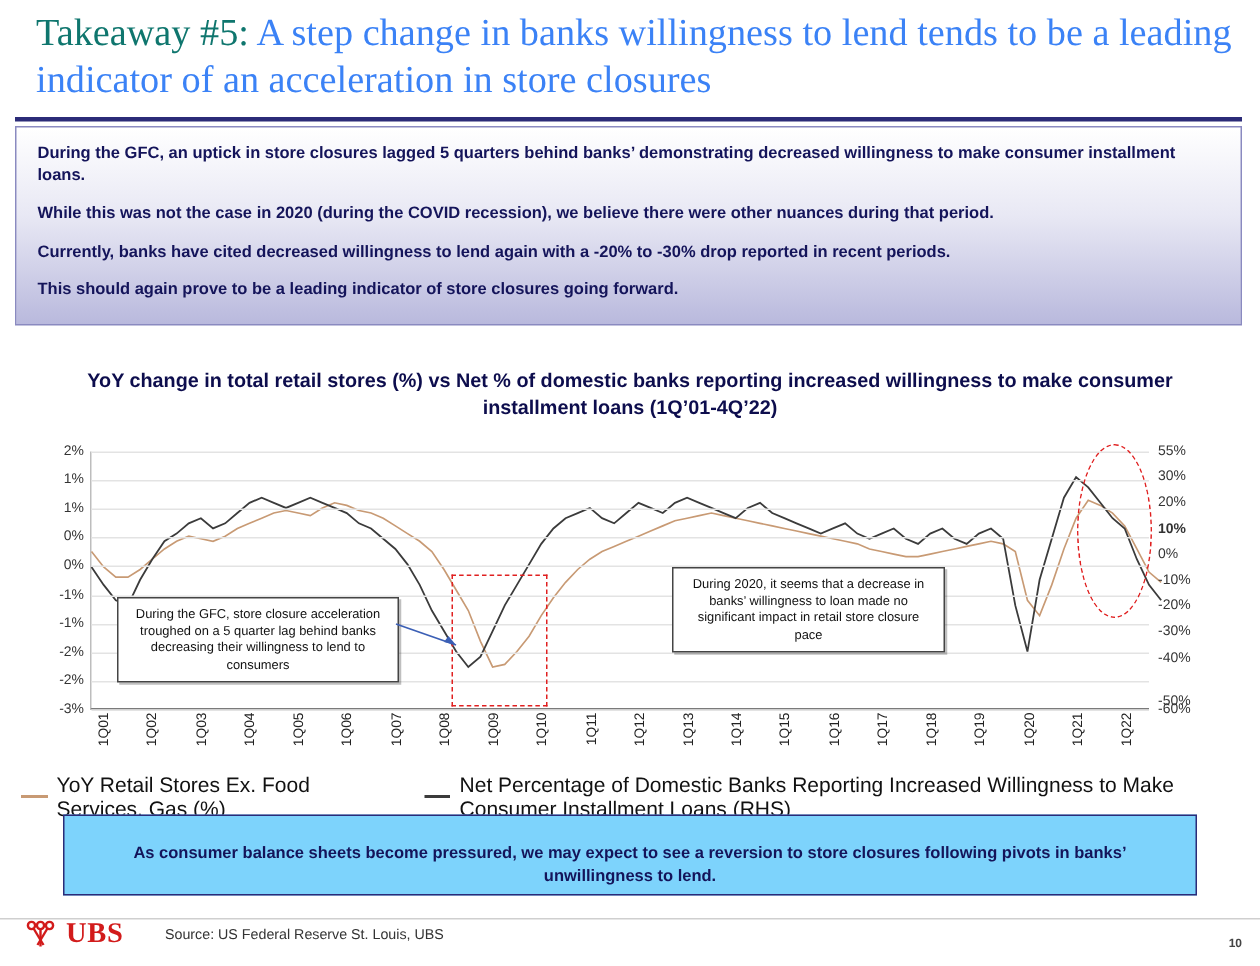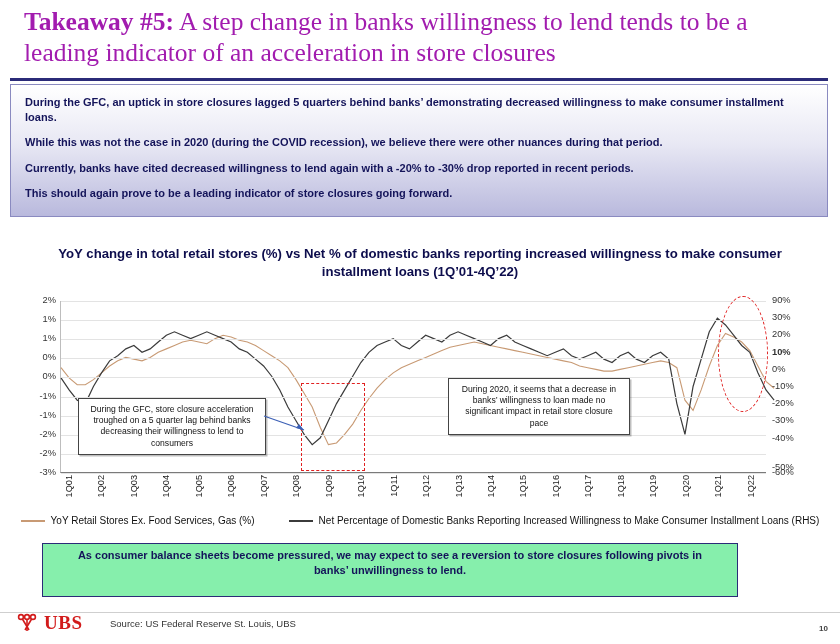--- a/index.html
+++ b/index.html
@@ -14,22 +14,22 @@
   .slide { position: relative; width: 840px; height: 644px; }
 
   
   .title-block {
     position: absolute; left: 24px; top: 6px; right: 16px;
     font-family: "Liberation Serif", serif;
     font-size: 25.5px;
     line-height: 1.22;
     color: #111;
   }
-  .title-label { font-weight: 700; color:#a21caf; }
-  .title-red { color: #a21caf; }
+  .title-label { font-weight: 400; color:#0f766e; }
+  .title-red { color: #3b82f6; }
 
   .title-rule {
     position: absolute; left: 10px; top: 78px; width: 818px; height: 3px;
     background: #2b2b78;
   }
 
   
   .intro-box {
     position: absolute; left: 10px; top: 84px; width: 818px; height: 133px;
     background: linear-gradient(180deg, #ffffff 0%, #e8e8f4 45%, #b9b9dd 100%);
@@ -98,30 +98,30 @@
     position: absolute; background: #ffffff; border: 1px solid #444;
     font-size: 8.6px; color: #111; text-align: center; line-height: 1.3;
     padding: 5px 6px; box-shadow: 1.5px 1.5px 0 rgba(0,0,0,0.25);
   }
   .anno-arrow { position:absolute; }
 
   
   .legend {
     position: absolute; left: 14px; top: 515px; width: 812px;
     display: flex; justify-content: center; gap: 34px; align-items: center;
-    font-size: 10px; color: #111;
+    font-size: 14px; color: #111;
   }
   .legend-item { display: flex; align-items: center; gap: 6px; }
   .legend-swatch { display:inline-block; width: 24px; height: 2px; }
 
   
   .bottom-box {
-    position: absolute; left: 42px; top: 543px; width: 696px; height: 54px;
-    border: 1.5px solid #2b2b78; background: #86efac;
-    display: flex; align-items: flex-start; justify-content: center;
+    position: absolute; left: 42px; top: 543px; width: 756px; height: 54px;
+    border: 1.5px solid #2b2b78; background: #7dd3fc;
+    display: flex; align-items: flex-end; justify-content: center;
     padding: 4px 26px;
   }
   .bottom-box p {
     margin: 0; font-size: 11px; font-weight: bold; color: #14145a;
     text-align: center; line-height: 1.38;
   }
 
   
   .footer-rule {
     position: absolute; left: 0; top: 612px; width: 840px; height: 1px; background:#cfcfcf;
@@ -180,21 +180,21 @@
         <div class="gridline" style="top: 95.5556px;"></div>
         <div class="axis-left" style="top: 89.5556px;">-1%</div>
         <div class="gridline" style="top: 114.667px;"></div>
         <div class="axis-left" style="top: 108.667px;">-1%</div>
         <div class="gridline" style="top: 133.778px;"></div>
         <div class="axis-left" style="top: 127.778px;">-2%</div>
         <div class="gridline" style="top: 152.889px;"></div>
         <div class="axis-left" style="top: 146.889px;">-2%</div>
         <div class="gridline" style="top: 172px;"></div>
         <div class="axis-left" style="top: 166px;">-3%</div>
-        <div class="axis-right" style="top: -6px;">90%</div>
+        <div class="axis-right" style="top: -6px;">55%</div>
         <div class="axis-right" style="top: 11.2px;">30%</div>
         <div class="axis-right" style="top: 28.4px;">20%</div>
         <div class="axis-right" style="top: 45.6px; font-weight: bold;">10%</div>
         <div class="axis-right" style="top: 62.8px;">0%</div>
         <div class="axis-right" style="top: 80px;">-10%</div>
         <div class="axis-right" style="top: 97.2px;">-20%</div>
         <div class="axis-right" style="top: 114.4px;">-30%</div>
         <div class="axis-right" style="top: 131.6px;">-40%</div>
         <div class="axis-right" style="top: 161px;">-50%</div>
         <div class="axis-right" style="top: 166px;">-60%</div>

